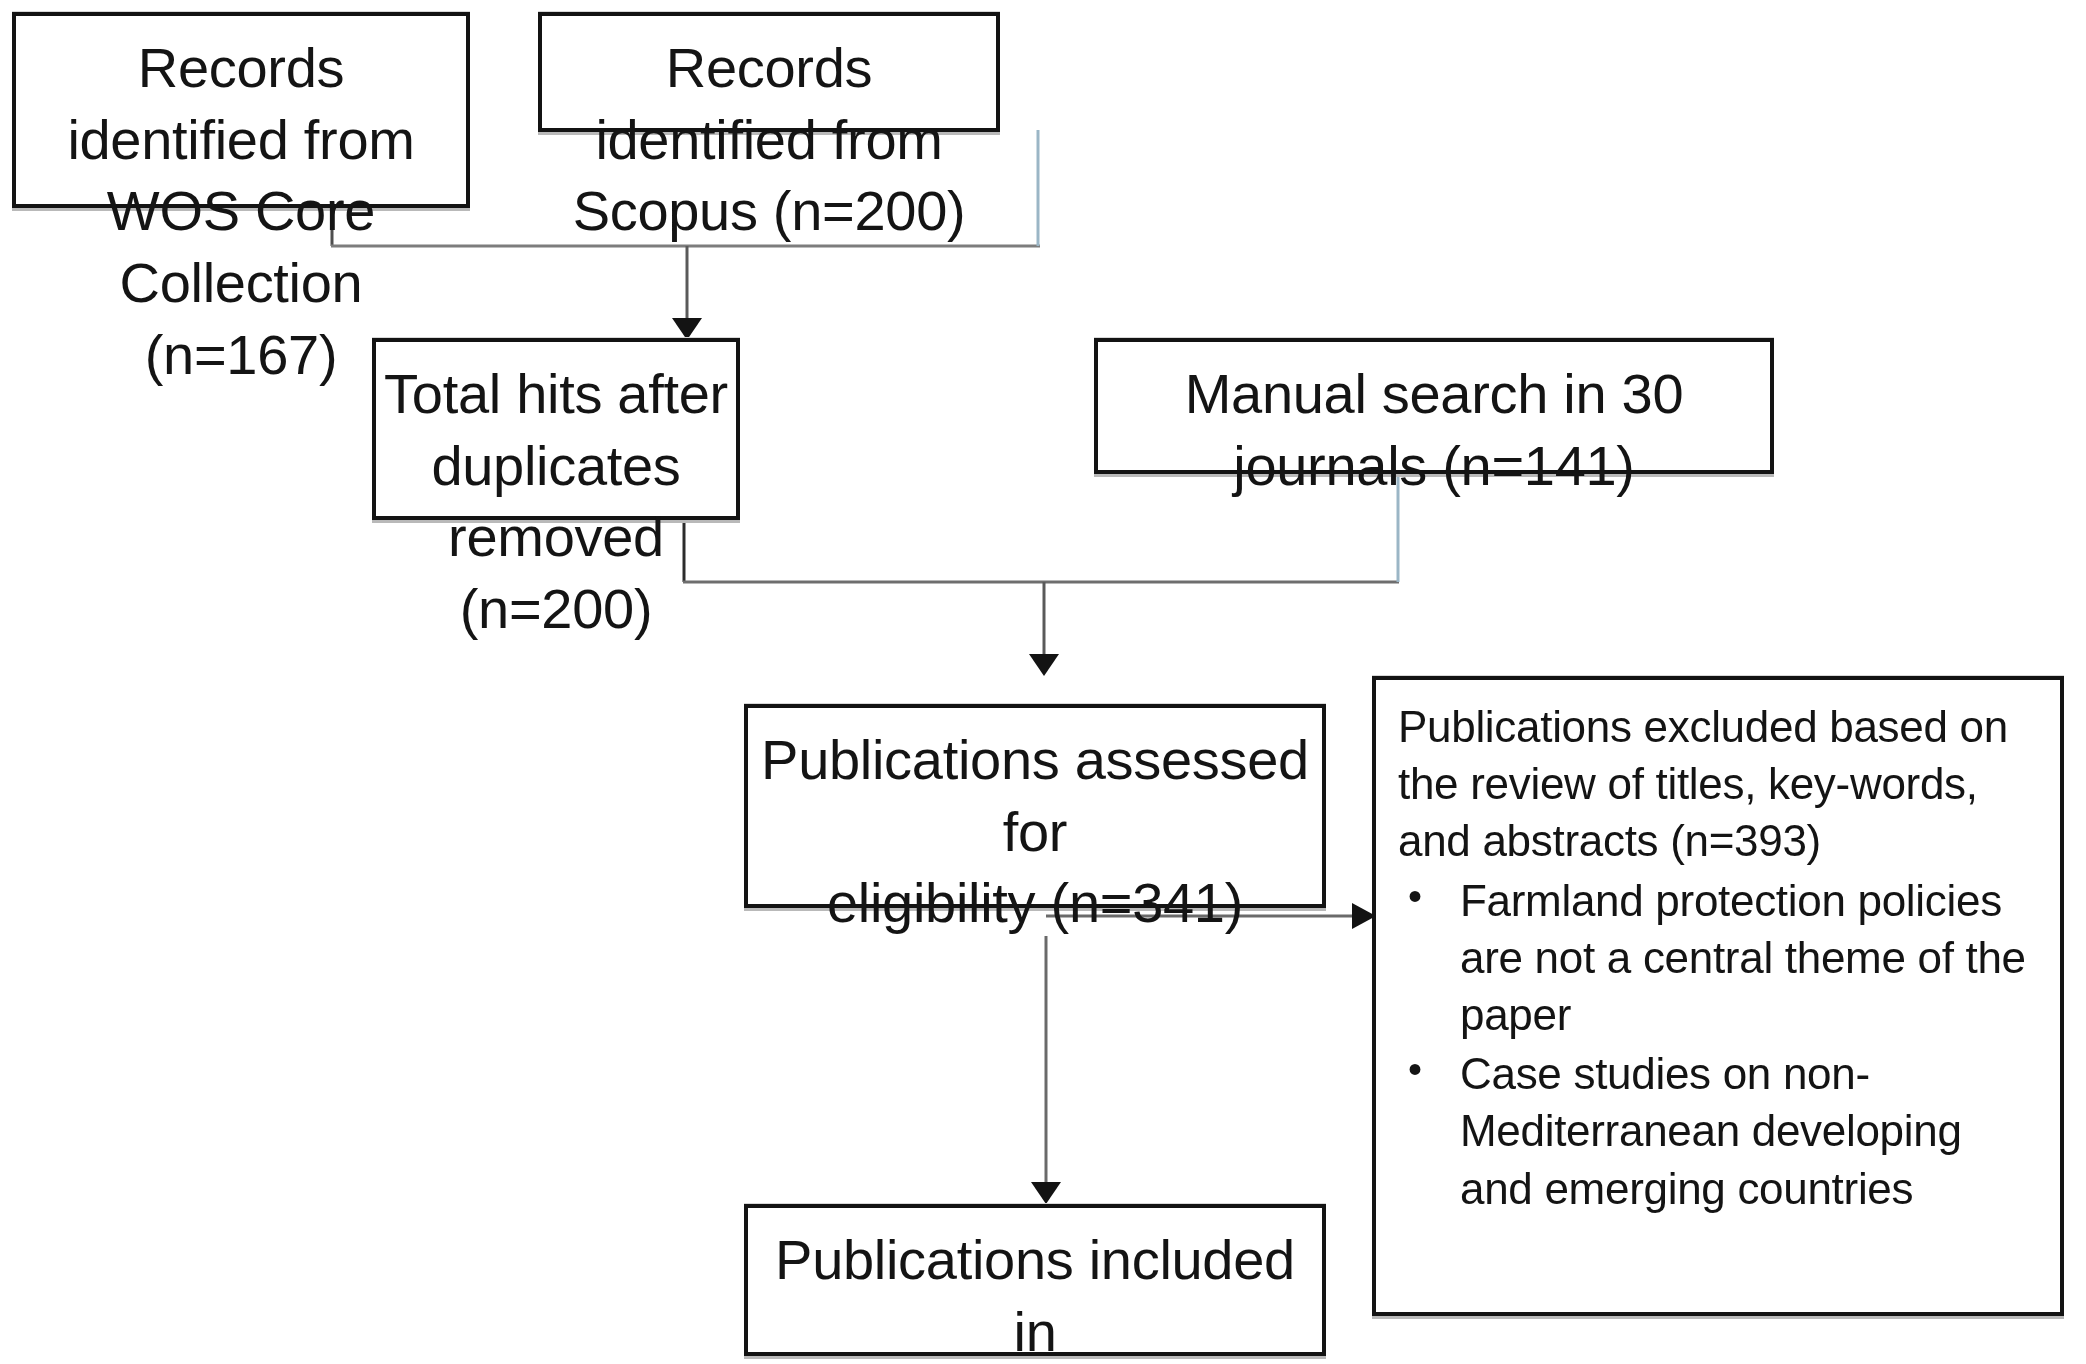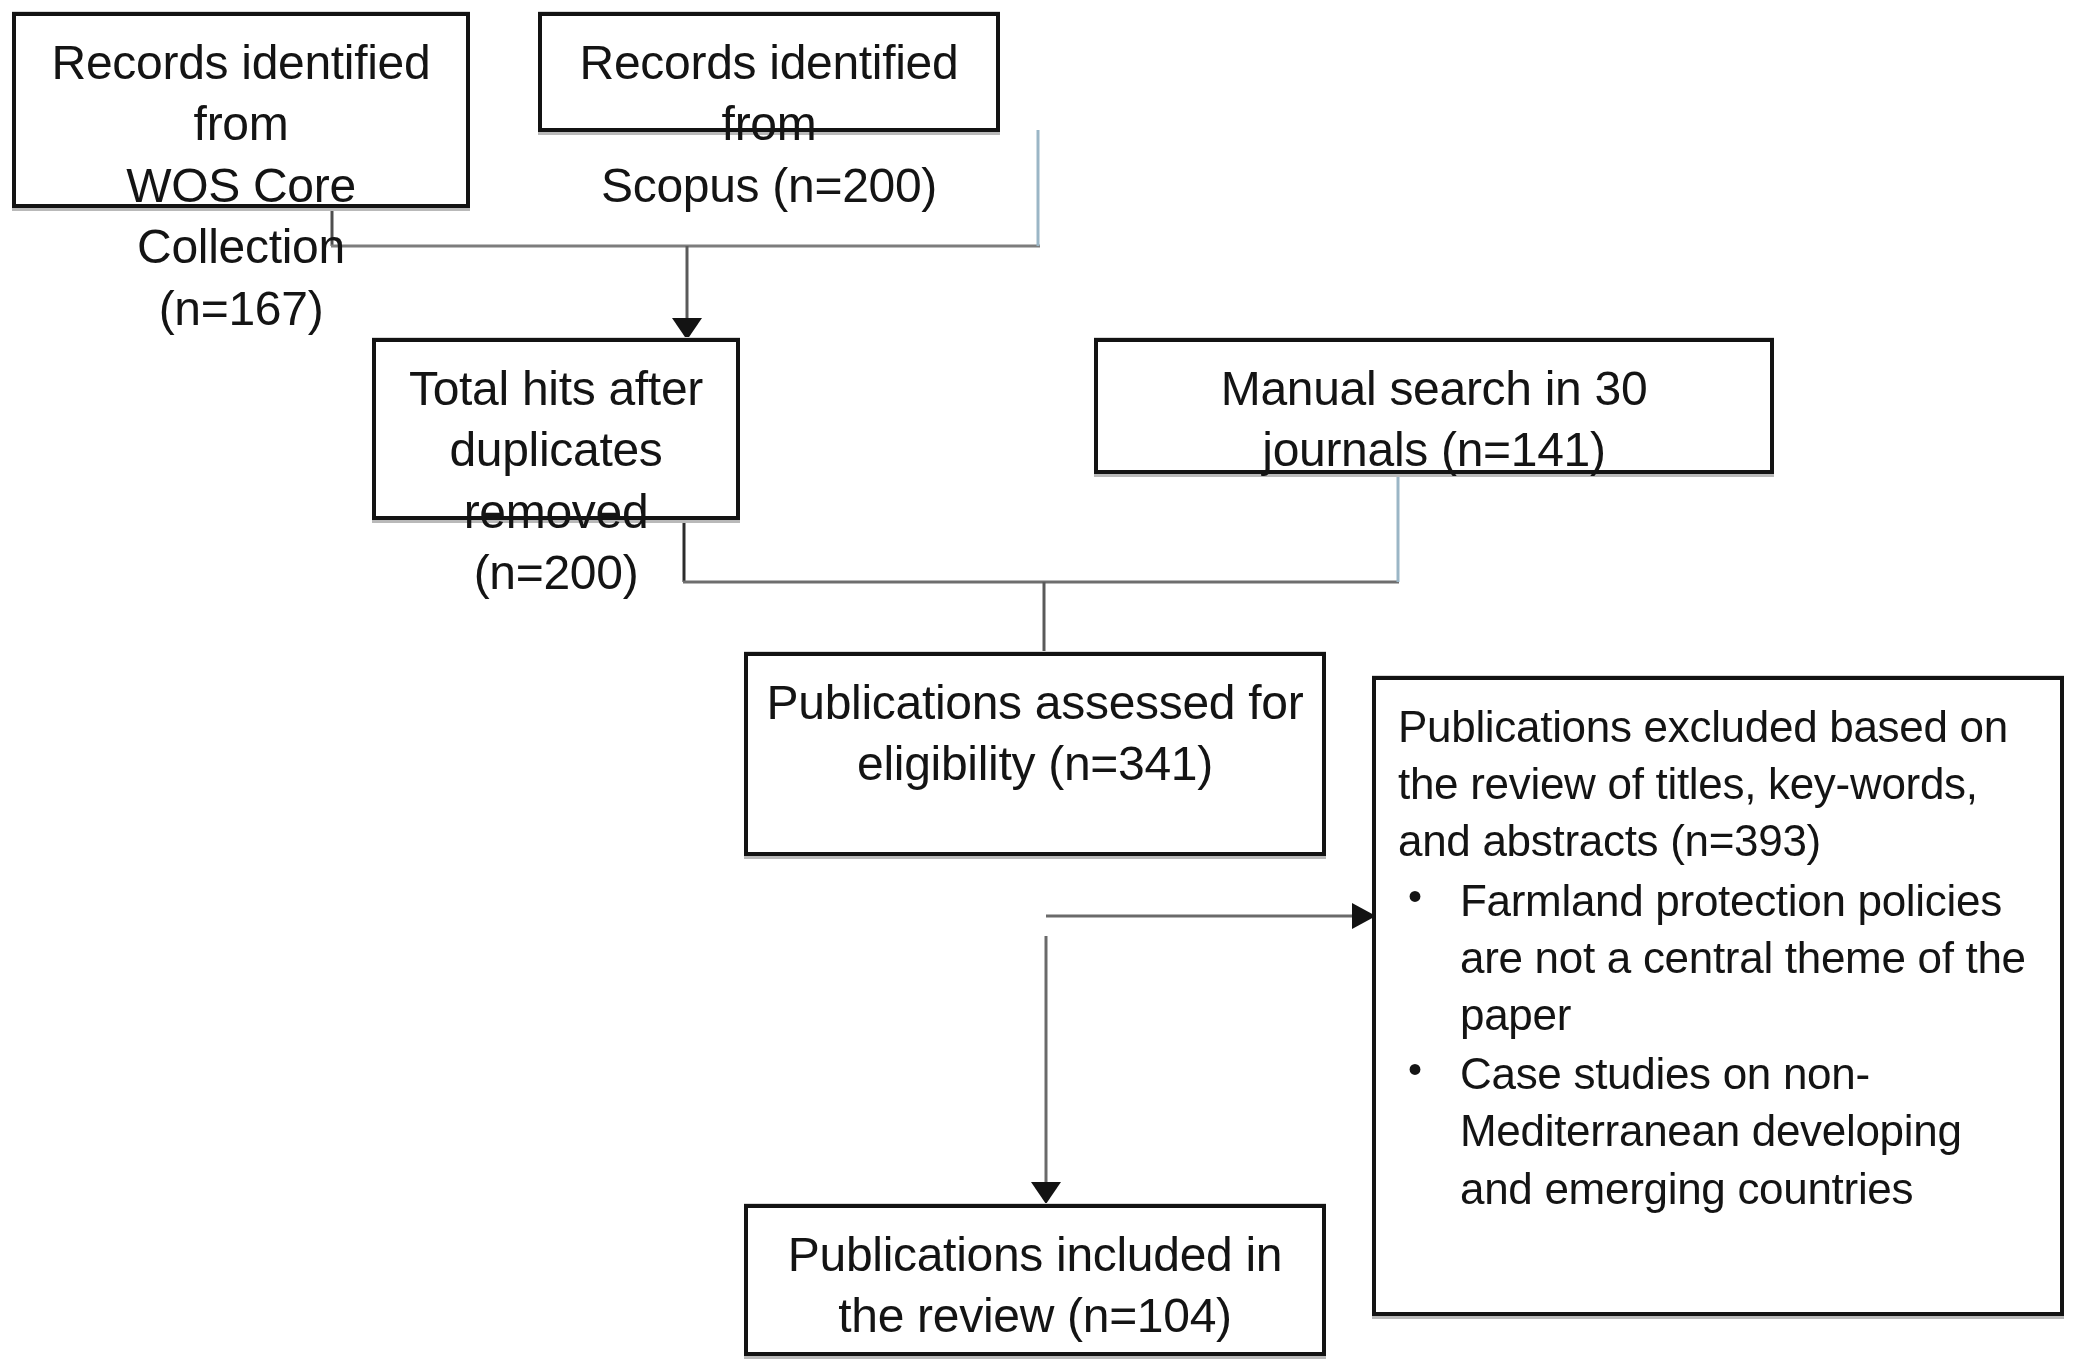--- a/index.html
+++ b/index.html
@@ -23,21 +23,21 @@
     border: 4px solid #131313;
     box-shadow: 0 3px 0 0 #b9b9b9, 0 -1px 0 0 #d8d8d8;
     display: flex;
     z-index: 3;
   }
   .box.center {
     align-items: flex-start;
     justify-content: center;
   }
   .box-text {
-    font-size: 48px;
+    font-size: 56px;
     line-height: 1.28;
     color: #141414;
     letter-spacing: -0.3px;
     text-align: center;
     white-space: pre-line;
     padding: 0 8px;
   }
   .box.top-pad .box-text { padding-top: 16px; }
 
   
@@ -161,21 +161,21 @@
   <div class="box center top-pad" id="box-total" style="left:372px; top:338px; width:368px; height:182px;">
     <div class="box-text">Total hits after duplicates
 removed (n=200)</div>
   </div>
 
   <div class="box center top-pad" id="box-manual" style="left:1094px; top:338px; width:680px; height:136px;">
     <div class="box-text">Manual search in 30
 journals (n=141)</div>
   </div>
 
-  <div class="box center top-pad" id="box-eligibility" style="left:744px; top:652px; width:582px; height:204px;">
+  <div class="box center top-pad" id="box-eligibility" style="left:744px; top:704px; width:582px; height:204px;">
     <div class="box-text">Publications assessed for
 eligibility (n=341)</div>
   </div>
 
   <div class="box center top-pad" id="box-included" style="left:744px; top:1204px; width:582px; height:152px;">
     <div class="box-text">Publications included in
 the review (n=104)</div>
   </div>
 
   <div class="box" id="excluded-box" style="left:1372px; top:676px; width:692px; height:640px;">

